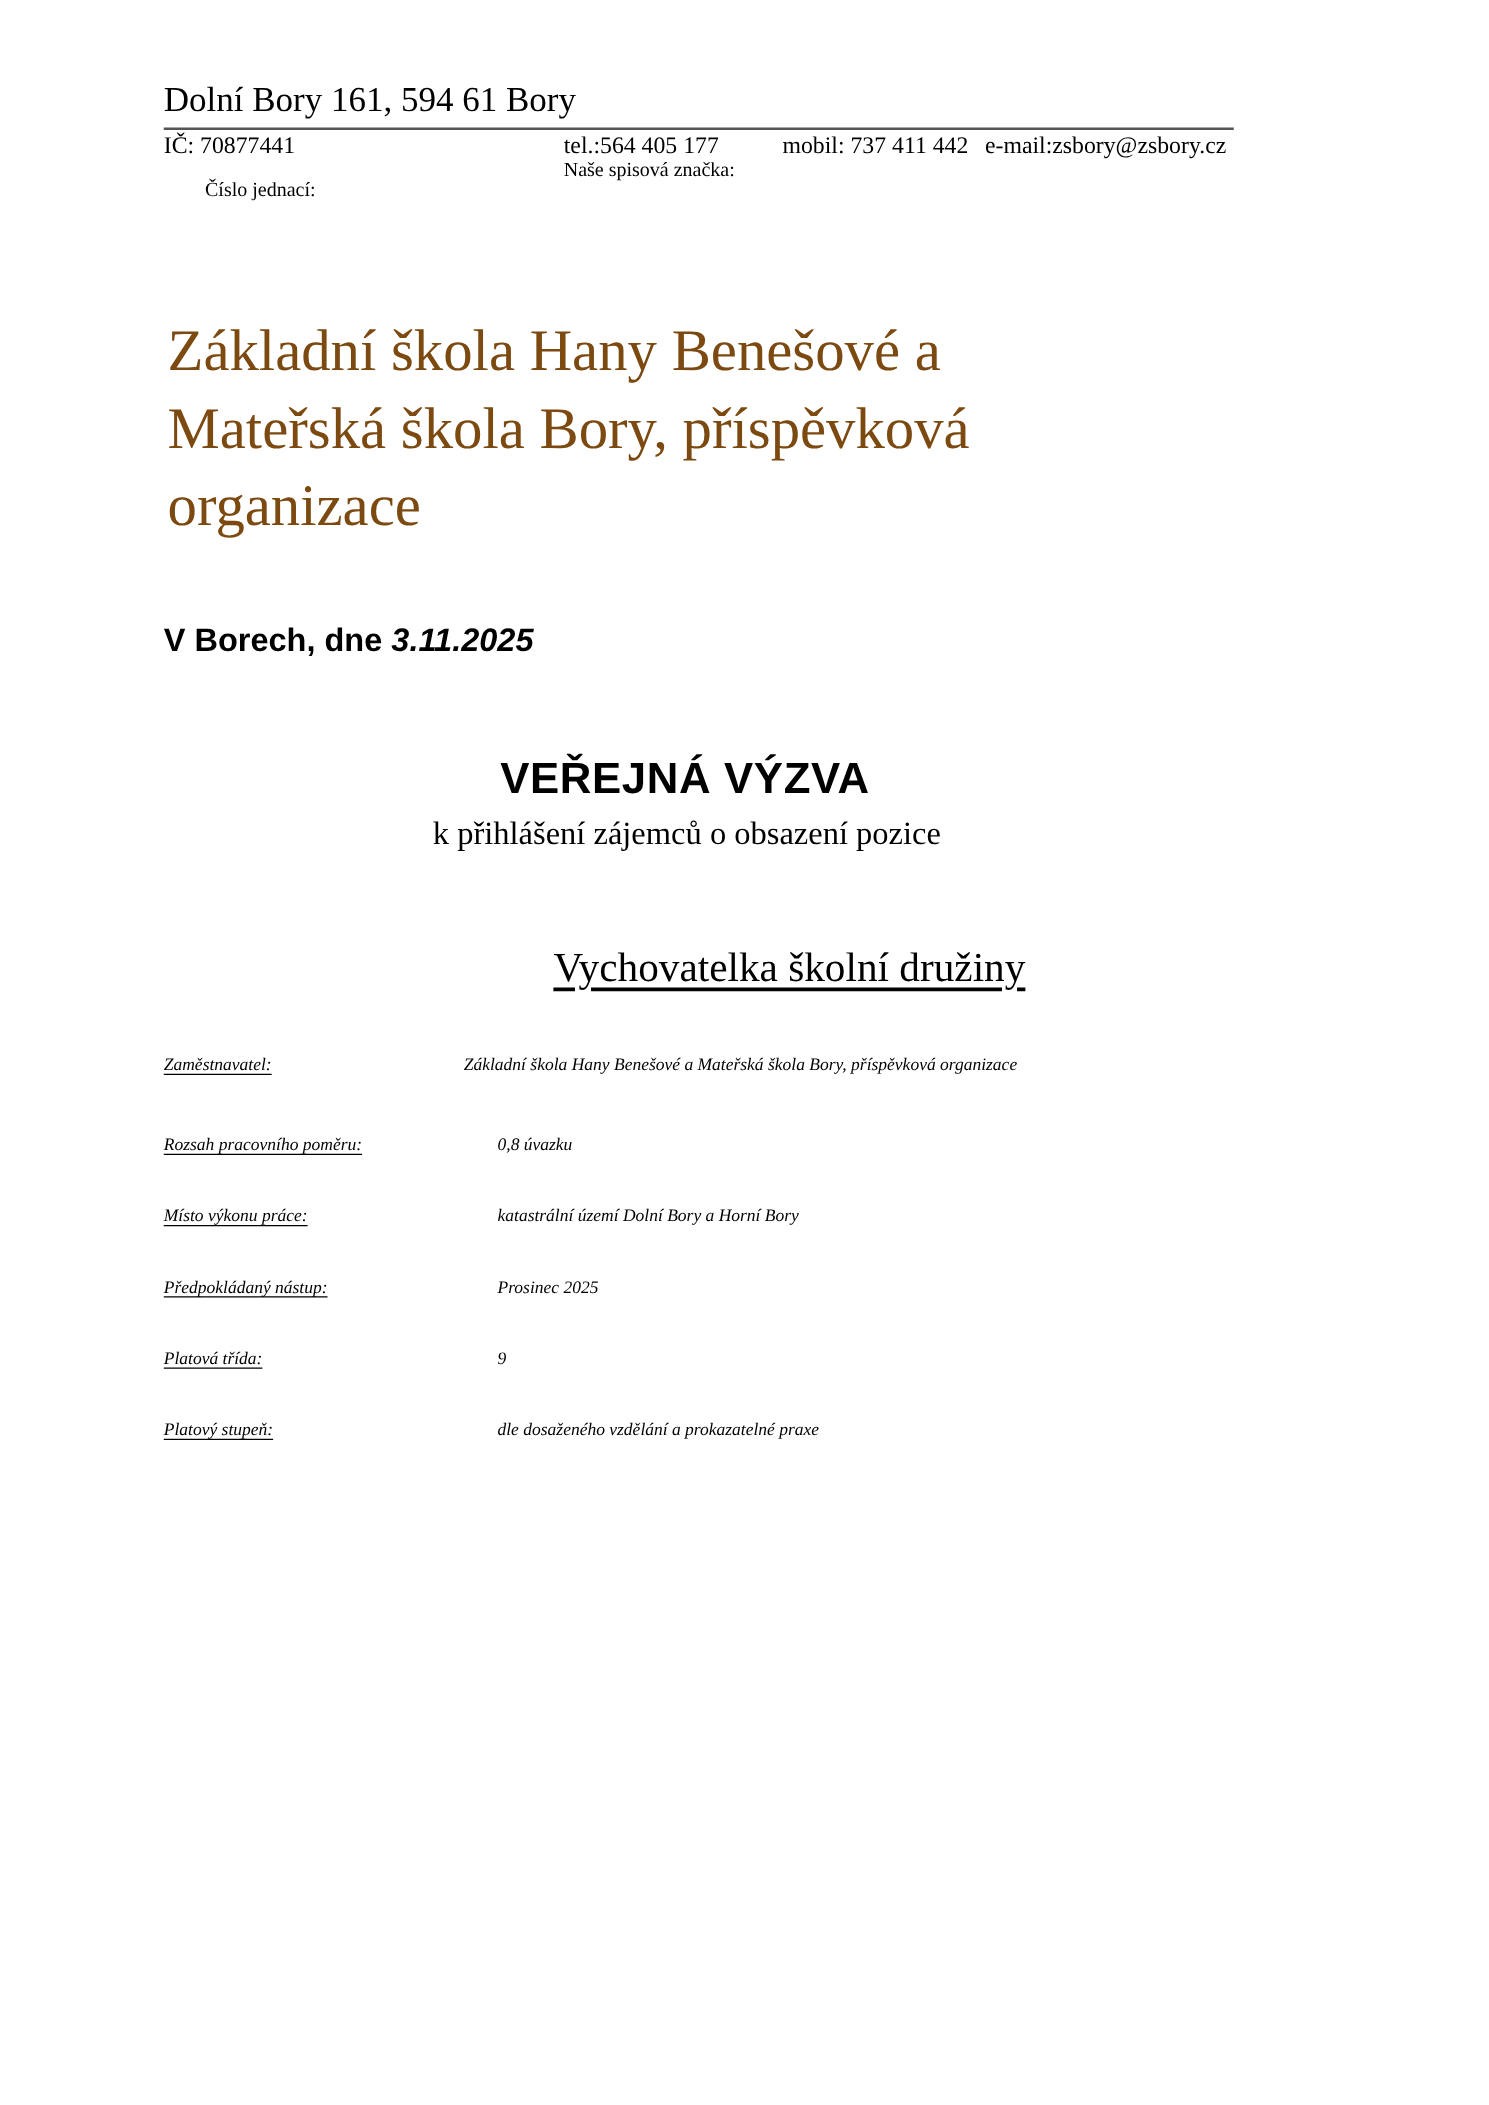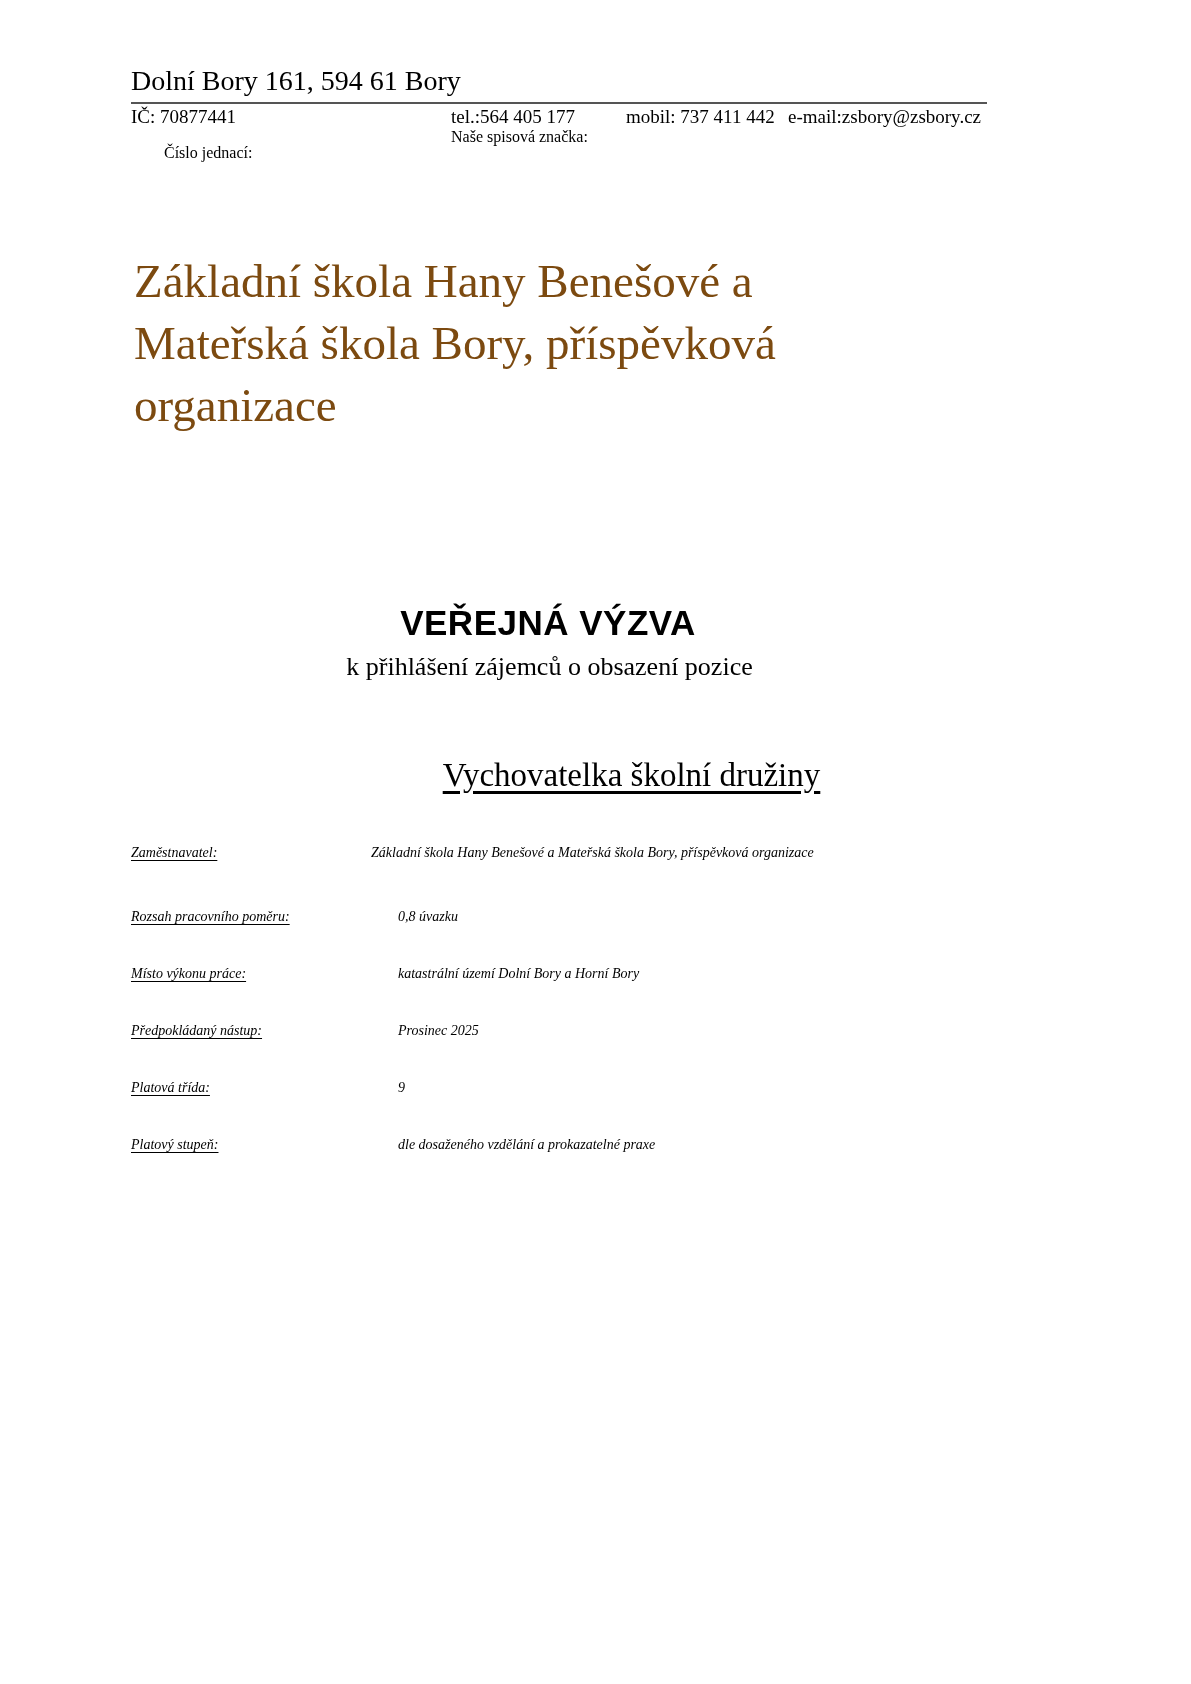--- a/index.html
+++ b/index.html
@@ -197,20 +197,24 @@
       <span class="c-mail">e-mail:zsbory@zsbory.cz</span>
     </div>
     <div class="lh-contact2">
       <span class="c-cj">Číslo jednací:</span>
       <span class="c-spis">Naše spisová značka:</span>
     </div>
   </div>
 
   <div class="brand-title">Základní škola Hany Benešové a Mateřská škola Bory, příspěvková organizace</div>
 
+  <div class="dateline">
+    <span>V Borech, dne</span>
+    <span class="date-val">3.11.2025</span>
+  </div>
 
   <div class="vyzva">VEŘEJNÁ VÝZVA</div>
   <div class="vyzva-sub">k přihlášení zájemců o obsazení pozice</div>
   <div class="position-title">
     <span>Vychovatelka školní družiny</span>
   </div>
 
   <div class="details">
     <div class="drow r-employer">
       <span class="dlabel">Zaměstnavatel:</span>

